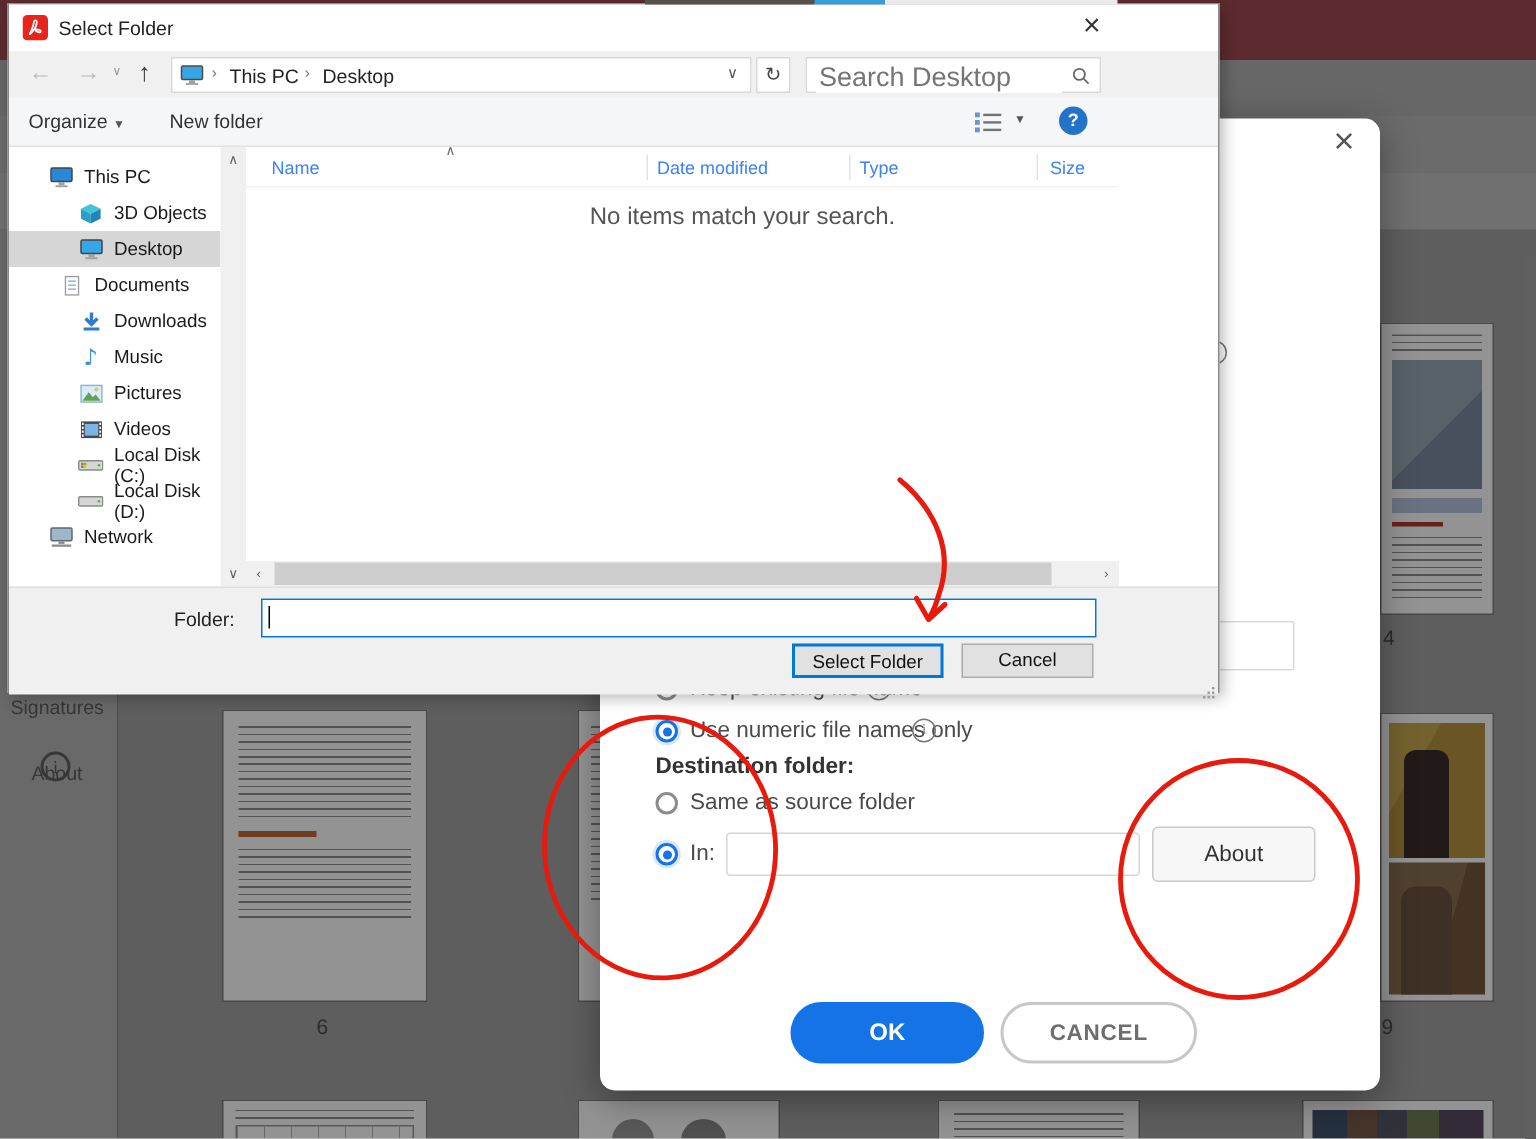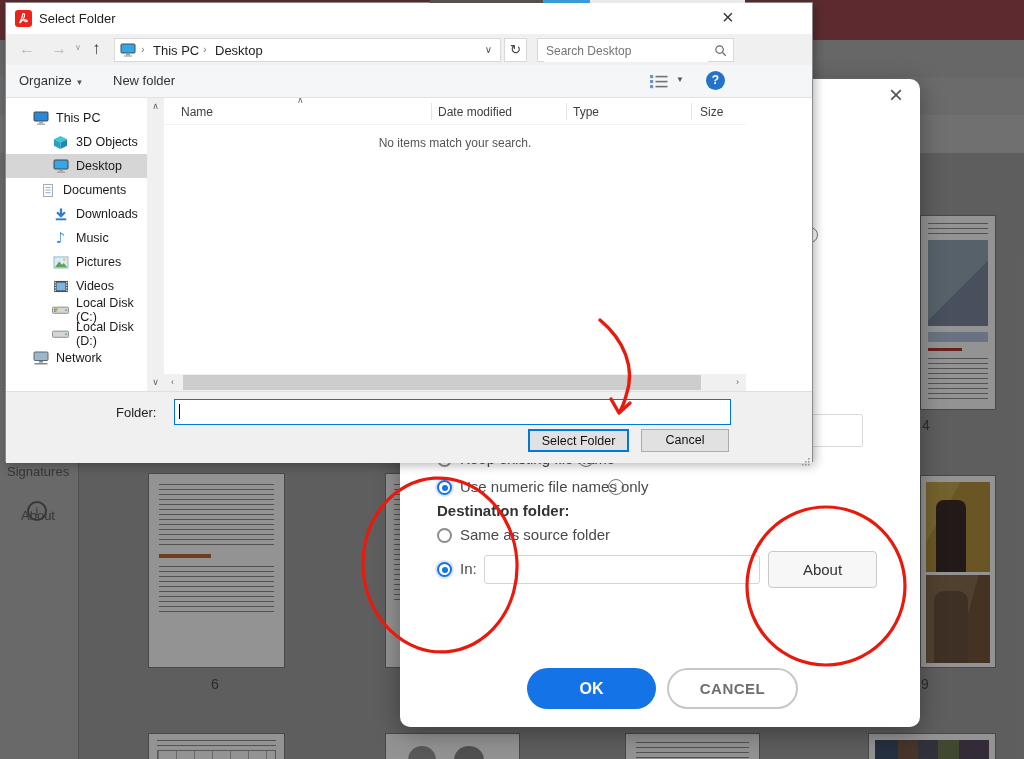--- a/index.html
+++ b/index.html
@@ -26,21 +26,21 @@
   .exp-lbl{position:absolute;font-size:15px;color:#4a4a4a;white-space:nowrap;}
   
   #fd{position:absolute;left:5px;top:2px;width:808px;height:460px;background:#f0f0f0;
       border:1px solid #898989;box-sizing:border-box;box-shadow:2px 3px 10px rgba(0,0,0,.3);
       z-index:20;font-size:13px;color:#222;}
   .fd-btn{position:absolute;background:#e1e1e1;border:1px solid #adadad;box-sizing:border-box;
           font-size:12.5px;color:#111;text-align:center;}
   .si{display:flex;align-items:center;height:24px;gap:7px;font-size:12.5px;color:#1a1a1a;cursor:default;}
   .si .ic{width:17px;height:16px;flex:0 0 17px;display:flex;align-items:center;justify-content:center;}
   .sep{position:absolute;top:2px;bottom:4px;width:1px;background:#e3e3e3;}
-  .hdr{position:absolute;top:4px;font-size:12px;color:#404040;text-align:right;}
+  .hdr{position:absolute;top:4px;font-size:12px;color:#3b82f6;text-align:right;}
   .scroll-arrow{color:#5f5f5f;font-size:9px;text-align:center;}
   input{font-family:inherit;}
   
   #marks{position:absolute;inset:0;z-index:30;pointer-events:none;}
 </style>
 </head>
 <body>
 
 <div id="stage">
 
@@ -167,21 +167,21 @@
         <span class="abs" style="left:26px;top:4px;color:#777;font-size:11px;">›</span>
         <span class="abs" style="left:38px;top:4px;font-size:13px;">This PC</span>
         <span class="abs" style="left:88px;top:4px;color:#777;font-size:11px;">›</span>
         <span class="abs" style="left:100px;top:4px;font-size:13px;">Desktop</span>
         <span class="abs" style="right:8px;top:5px;color:#555;font-size:10px;">∨</span>
       </div>
       <div class="abs" style="left:498px;top:4px;width:23px;height:24px;background:#fff;border:1px solid #d9d9d9;box-sizing:border-box;text-align:center;">
         <span style="font-size:13px;color:#444;line-height:22px;">↻</span>
       </div>
       <div class="abs" style="left:531px;top:4px;width:197px;height:24px;background:#fff;border:1px solid #d9d9d9;box-sizing:border-box;">
-        <input style="position: absolute; left: 6px; top: 1px; width: 160px; height: 20px; border: none; outline: none; font-size: 12px; color: rgb(51, 51, 51);" placeholder="Search Desktop">
+        <input style="position: absolute; left: 6px; top: 1px; width: 160px; height: 20px; border: none; outline: none; font-size: 18px; color: rgb(51, 51, 51);" placeholder="Search Desktop">
         <span class="abs" style="right:6px;top:5px;">
           <svg width="13" height="13" viewBox="0 0 14 14">
               <circle cx="6" cy="6" r="4" stroke="#666" fill="none" stroke-width="1.3"></circle>
               <line x1="9.2" y1="9.2" x2="12.6" y2="12.6" stroke="#666" stroke-width="1.3"></line>
             </svg>
         </span>
       </div>
     </div>
 
     <div class="abs" style="left:0;top:62px;right:0;height:33px;background:#f5f6f7;border-bottom:1px solid #e0e3e6;box-sizing:border-box;">
@@ -343,21 +343,21 @@
         <span class="abs" style="left:133px;top:-3px;font-size:9px;color:#666;">∧</span>
         <div class="abs" style="left:0;top:3px;width:100%;height:23px;border-bottom:1px solid #f2f2f2;">
           <span class="hdr" style="left:17px;">Name</span>
           <span class="sep" style="left:267px;"></span>
           <span class="hdr" style="left:274px;">Date modified</span>
           <span class="sep" style="left:402px;"></span>
           <span class="hdr" style="left:409px;">Type</span>
           <span class="sep" style="left:527px;"></span>
           <span class="hdr" style="left:536px;">Size</span>
         </div>
-        <div class="abs" style="left:0;top:38px;width:100%;text-align:center;font-size:12px;color:#555;">No items match your search.</div>
+        <div class="abs" style="left:0;top:38px;width:100%;text-align:center;font-size:16px;color:#555;padding-left:40px;">No items match your search.</div>
 
         <div class="abs" style="left:0;bottom:0;width:100%;height:17px;background:#f0f0f0;">
           <span class="abs scroll-arrow" style="left:0;width:17px;line-height:17px;">‹</span>
           <div class="abs" style="left:19px;top:1px;width:518px;height:15px;background:#cdcdcd;"></div>
           <span class="abs scroll-arrow" style="right:0;width:17px;line-height:17px;">›</span>
         </div>
       </div>
     </div>
 
     <div class="abs" style="left:0;top:388px;right:0;height:72px;background:#f0f0f0;border-top:1px solid #dfdfdf;box-sizing:border-box;">

